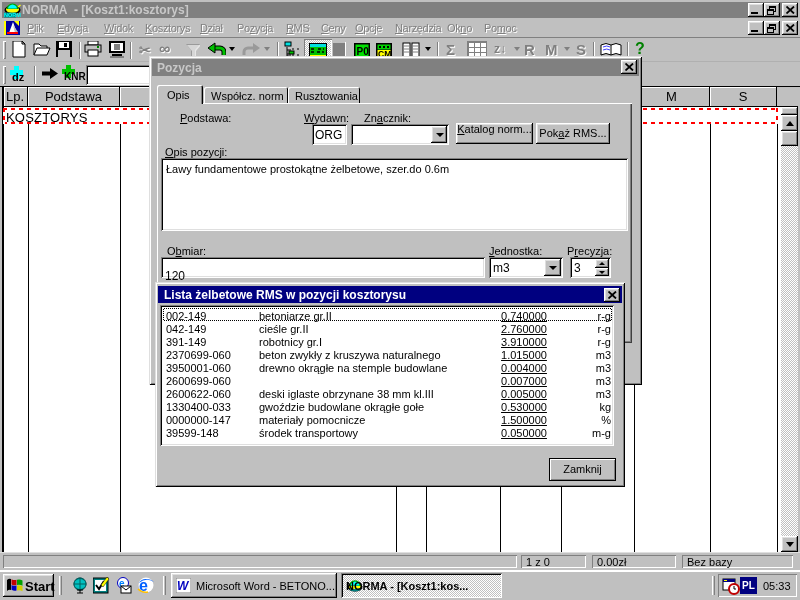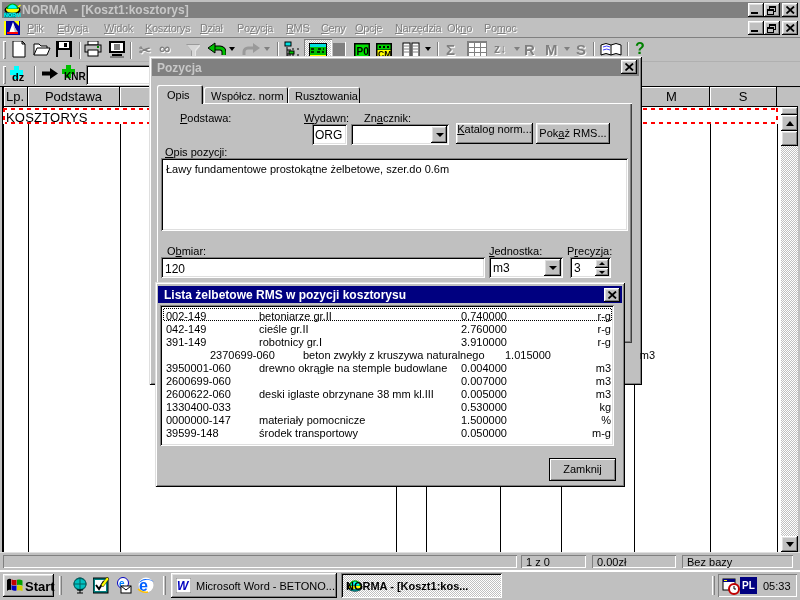--- a/index.html
+++ b/index.html
@@ -11,21 +11,21 @@
 .sunk1{box-shadow:inset 1px 1px 0 #808080,inset -1px -1px 0 #fff;}
 .gray{color:#808080;text-shadow:1px 1px 0 #fff;}
 .menuitem{letter-spacing:-0.35px;}
 .wbtn{background:#c0c0c0;box-shadow:inset -1px -1px 0 #000,inset 1px 1px 0 #fff,inset -2px -2px 0 #808080,inset 2px 2px 0 #dfdfdf;
   display:flex;align-items:center;justify-content:center;font-size:10px;}
 .hcell{background:#c0c0c0;border-right:1px solid #000;box-shadow:inset 1px 1px 0 #fff;
   display:flex;align-items:center;justify-content:center;font-size:13px;height:19px;top:87px;}
 .glyph{font-size:14px;color:#808080;text-shadow:1px 1px 0 #fff;font-weight:bold;}
 .lr{left:163px;width:449px;height:13px;font-size:11px;white-space:nowrap;}
 .lr span{top:1px;}
-.c1{left:3px;}.c2{left:96px;}.c3{left:298px;width:110px;text-align:left;display:block;}.c4{left:390px;width:58px;text-align:right;display:block;}
+.c1{left:3px;}.c2{left:96px;}.c3{left:306px;width:110px;text-align:center;display:block;text-decoration:underline;}.c4{left:390px;width:58px;text-align:right;display:block;}
 </style></head>
 <body>
 <div id="scr">
 
 <div style="left:0;top:0;width:800px;height:18px;background:#c0c0c0;"></div>
 <div id="titlebar" style="left:2px;top:2px;width:796px;height:16px;background:#808080;"></div>
 <div style="left:4px;top:2px;width:16px;height:16px;">
   <svg width="17" height="16" viewBox="0 0 17 16">
     <ellipse cx="8.5" cy="8" rx="8" ry="4.5" fill="#000"></ellipse>
     <ellipse cx="8.5" cy="7.6" rx="6.5" ry="3.4" fill="#ffff00"></ellipse>
@@ -321,21 +321,21 @@
 <div style="left:436px;top:133px;width:0;height:0;border-left:4px solid transparent;border-right:4px solid transparent;border-top:4px solid #000;"></div>
 <div class="btn" style="left:456px;top:123px;width:77px;height:21px;text-align:center;"><u>K</u>atalog norm...</div>
 <div class="btn" style="left:536px;top:123px;width:74px;height:21px;text-align:center;padding-top:4px;">Pok<u>a</u>ż RMS...</div>
 
 <div style="left:165px;top:146px;"><u>O</u>pis pozycji:</div>
 <div class="sunk" style="left:161px;top:158px;width:467px;height:73px;padding:5px 0 0 5px;">Ławy fundamentowe prostokątne żelbetowe, szer.do 0.6m</div>
 
 <div style="left:167px;top:245px;">O<u>b</u>miar:</div>
 <div style="left:489px;top:245px;"><u>J</u>ednostka:</div>
 <div style="left:567px;top:245px;">P<u>r</u>ecyzja:</div>
-<div class="sunk" style="left:161px;top:257px;width:324px;height:21px;padding:5px 0 0 4px;font-size:12px;">120</div>
+<div class="sunk" style="left:161px;top:257px;width:324px;height:21px;padding:12px 0 0 4px;font-size:12px;">120</div>
 <div class="sunk" style="left:489px;top:257px;width:74px;height:21px;padding:4px 0 0 4px;font-size:12px;">m3</div>
 <div class="btn" style="left:544px;top:259px;width:17px;height:17px;"></div>
 <div style="left:549px;top:266px;width:0;height:0;border-left:4px solid transparent;border-right:4px solid transparent;border-top:4px solid #000;"></div>
 <div class="sunk" style="left:570px;top:257px;width:41px;height:21px;padding:4px 0 0 4px;font-size:12px;">3</div>
 <div class="btn" style="left:595px;top:259px;width:14px;height:9px;"></div>
 <div style="left:599px;top:262px;width:0;height:0;border-left:3px solid transparent;border-right:3px solid transparent;border-bottom:3px solid #000;"></div>
 <div class="btn" style="left:595px;top:268px;width:14px;height:8px;"></div>
 <div style="left:599px;top:271px;width:0;height:0;border-left:3px solid transparent;border-right:3px solid transparent;border-top:3px solid #000;"></div>
 
 <div id="dlg2" class="raised" style="left:155px;top:282px;width:470px;height:205px;"></div>
@@ -363,21 +363,21 @@
         <span class="c2">cieśle gr.II</span>
         <span class="c3">2.760000</span>
         <span class="c4">r-g</span>
       </div>
   <div class="lr" style="top:335px;">
         <span class="c1">391-149</span>
         <span class="c2">robotnicy gr.I</span>
         <span class="c3">3.910000</span>
         <span class="c4">r-g</span>
       </div>
-  <div class="lr" style="top:348px;margin-left:44px;">
+  <div class="lr" style="top:348px;">
         <span class="c1">2370699-060</span>
         <span class="c2">beton zwykły z kruszywa naturalnego</span>
         <span class="c3">1.015000</span>
         <span class="c4">m3</span>
       </div>
   <div class="lr" style="top:361px;">
         <span class="c1">3950001-060</span>
         <span class="c2">drewno okrągłe na stemple budowlane</span>
         <span class="c3">0.004000</span>
         <span class="c4">m3</span>
@@ -388,20 +388,21 @@
         <span class="c4">m3</span>
       </div>
   <div class="lr" style="top:387px;">
         <span class="c1">2600622-060</span>
         <span class="c2">deski iglaste obrzynane 38 mm kl.III</span>
         <span class="c3">0.005000</span>
         <span class="c4">m3</span>
       </div>
   <div class="lr" style="top:400px;">
         <span class="c1">1330400-033</span>
+        <span class="c2">gwoździe budowlane okrągłe gołe</span>
         <span class="c3">0.530000</span>
         <span class="c4">kg</span>
       </div>
   <div class="lr" style="top:413px;">
         <span class="c1">0000000-147</span>
         <span class="c2">materiały pomocnicze</span>
         <span class="c3">1.500000</span>
         <span class="c4">%</span>
       </div>
   <div class="lr" style="top:426px;">

